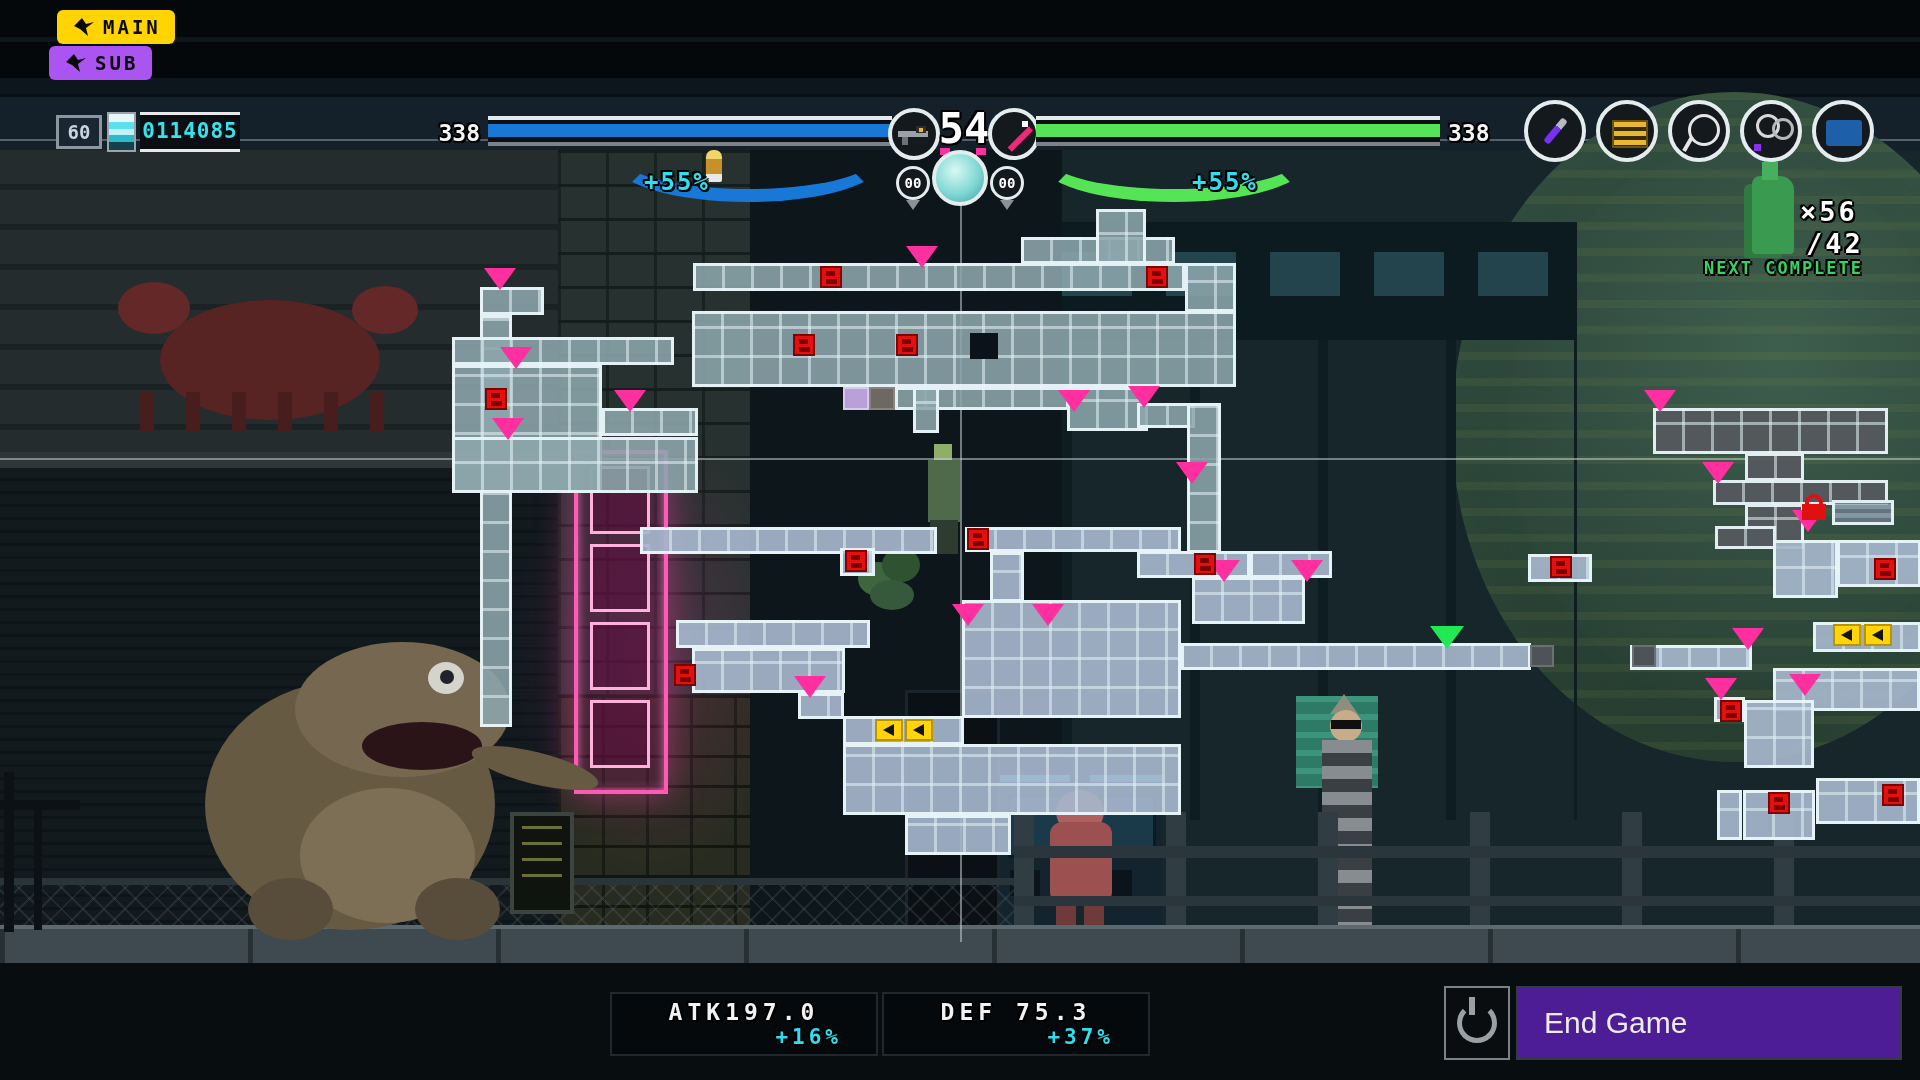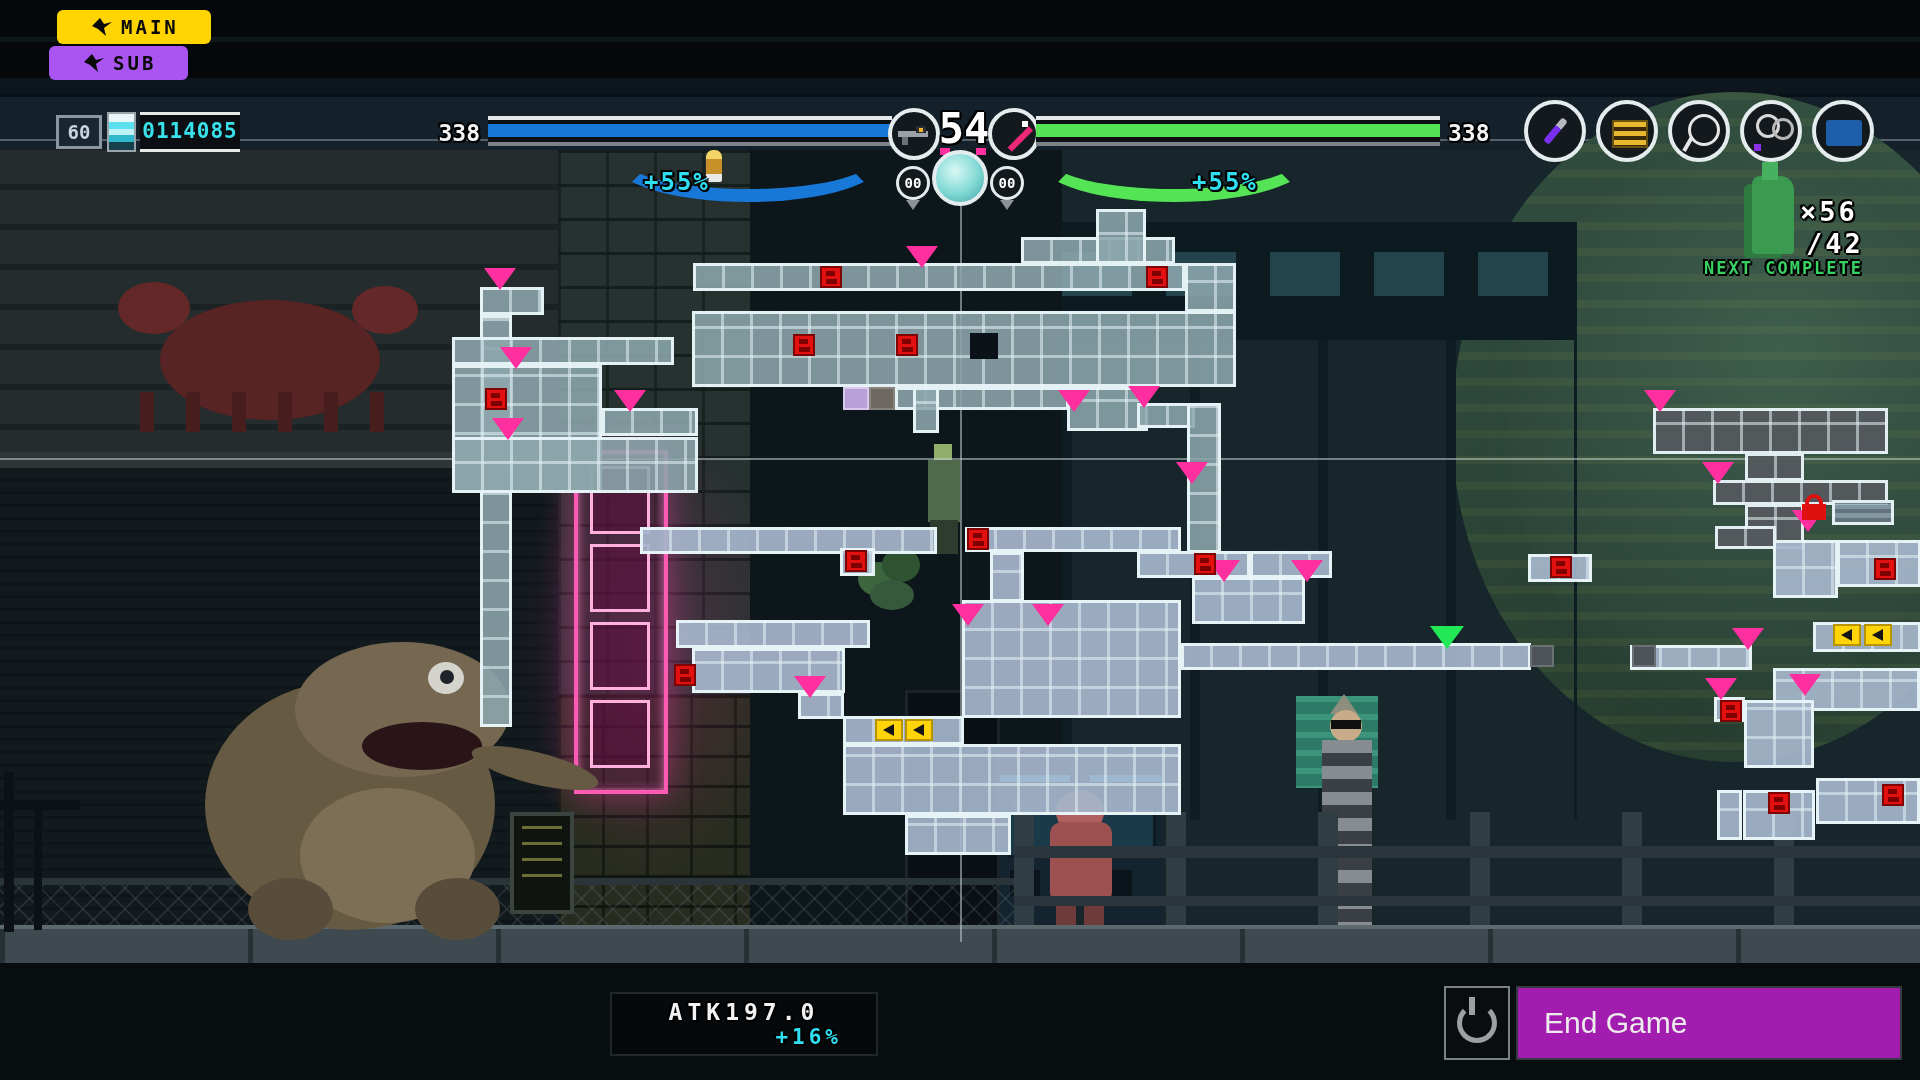--- a/index.html
+++ b/index.html
@@ -64,32 +64,32 @@
       border-top:6px solid transparent;border-bottom:6px solid transparent;border-right:11px solid #151515;}
   .mk-lock{width:24px;height:16px;background:#e01010;margin-top:10px;}
   .mk-lock::before{content:"";position:absolute;left:3px;top:-10px;width:10px;height:9px;
       border:4px solid #e01010;border-bottom:none;border-radius:9px 9px 0 0;}
   .mk-hole{width:28px;height:26px;background:#0c1318;}
   .mk-capd{width:24px;height:22px;background:#4d5357;border:2px solid #6a7074;box-sizing:border-box;}
   .mk-purple{width:26px;height:23px;background:#b9a0d8;border:2px solid #d9c9ee;box-sizing:border-box;}
   .mk-gray{width:26px;height:23px;background:#6e6862;border:2px solid #8a847e;box-sizing:border-box;}
   
   #hud{position:absolute;inset:0;z-index:50;}
-  .badge{height:34px;border-radius:6px;display:flex;align-items:center;gap:8px;padding:0 32px;
+  .badge{height:34px;border-radius:6px;display:flex;align-items:center;gap:8px;padding:0 14px;
          color:#0a0a0a;font-size:19px;letter-spacing:3px;font-weight:bold;}
   .barframe{border-top:4px solid #e4e8ea;border-bottom:4px solid #7c8288;background:#0b1015;height:30px;box-sizing:border-box;}
   .barfill{height:13px;margin-top:4px;}
   .circ{border-radius:50%;box-sizing:border-box;background:#14191d;border:4px solid #e4ecee;}
   .arc{box-sizing:border-box;border:13px solid transparent;border-radius:50%;}
   .cyan{color:#2fdef0;}
   .statpanel{background:#06090c;border:2px solid #20282e;box-sizing:border-box;
        display:flex;flex-direction:column;justify-content:center;align-items:center;}
   .statline{font-size:23px;color:#f2f2f2;letter-spacing:5px;font-weight:bold;}
   .statbuff{font-size:21px;letter-spacing:4px;font-weight:bold;align-self:flex-end;padding-right:34px;}
-  #endgame-panel{background:#a21caf;border:2px solid #343c42;}
+  #endgame-panel{background:#4c1d95;border:2px solid #343c42;}
   .pwr-ring{width:30px;height:30px;border:5px solid #9aa0a4;border-top-color:transparent;border-radius:50%;}
   .pwr-bar{width:6px;height:18px;background:#9aa0a4;}
 </style>
 </head>
 <body>
 
 <div id="stage">
 
   <div id="scene">
     <div class="abs topstrip" style="left:0;top:0;width:1920px;height:78px;"></div>
@@ -379,20 +379,24 @@
     <div class="abs px outline" style="left:1800px;top:196px;color:#ffffff;font-size:27px;letter-spacing:3px;">×56</div>
     <div class="abs px outline" style="left:1806px;top:228px;color:#ffffff;font-size:27px;letter-spacing:3px;">/42</div>
     <div class="abs px outline" style="left:1704px;top:258px;color:#38d262;font-size:17px;letter-spacing:2px;">NEXT COMPLETE</div>
   </div>
 
   <div id="bottombar" style="position:absolute;left:0;top:0;width:1920px;height:1080px;z-index:60;pointer-events:none;">
     <div class="abs statpanel" style="left:610px;top:992px;width:268px;height:64px;">
       <div class="statline px outline"><span>ATK</span><span>197.0</span></div>
       <div class="statbuff px outline cyan">+16%</div>
     </div>
+    <div class="abs statpanel" style="left:882px;top:992px;width:268px;height:64px;">
+      <div class="statline px outline"><span>DEF</span>&nbsp;<span>75.3</span></div>
+      <div class="statbuff px outline cyan">+37%</div>
+    </div>
     <div class="abs" style="left:1444px;top:986px;width:66px;height:74px;background:#0a0d10;border:2px solid #7a8288;box-sizing:border-box;display:flex;align-items:center;justify-content:center;pointer-events:auto;">
       <div style="position:relative;">
         <div class="pwr-ring"></div>
         <div class="pwr-bar" style="position:absolute;left:12px;top:-6px;"></div>
       </div>
     </div>
     <div class="abs" id="endgame-panel" style="left:1516px;top:986px;width:386px;height:74px;box-sizing:border-box;display:flex;align-items:center;pointer-events:auto;">
       <span style="font-family:'Liberation Sans',sans-serif;font-size:30px;color:#ececec;padding-left:26px;">End Game</span>
     </div>
   </div>

